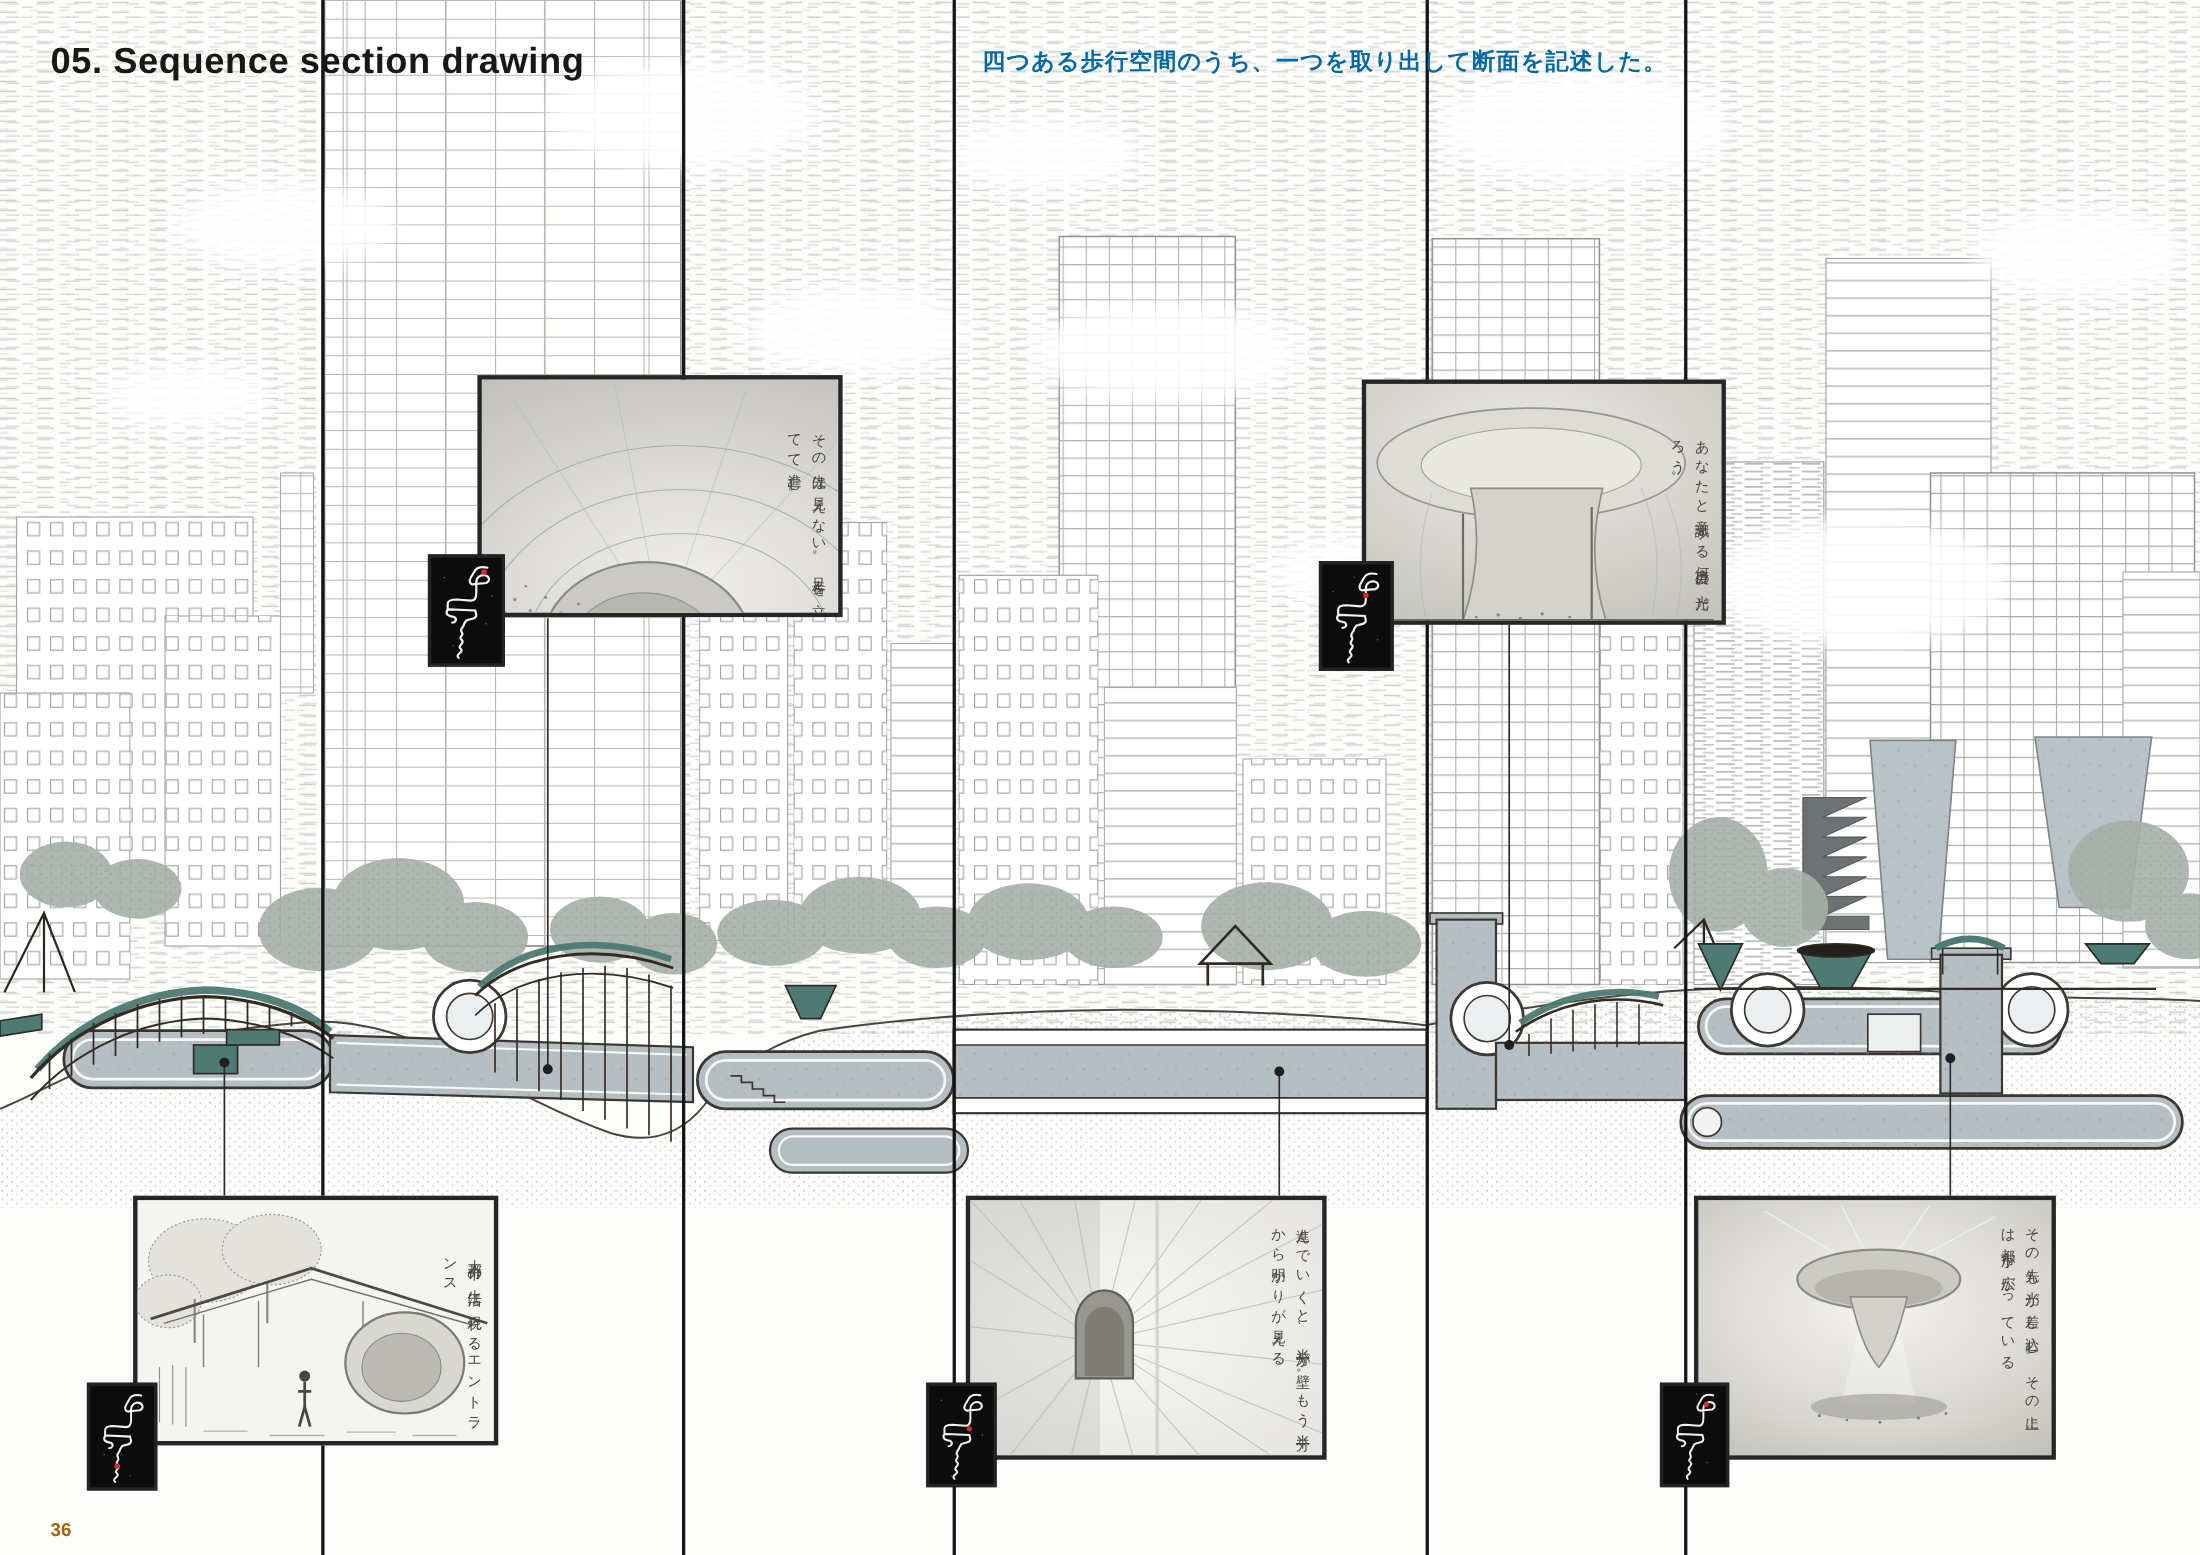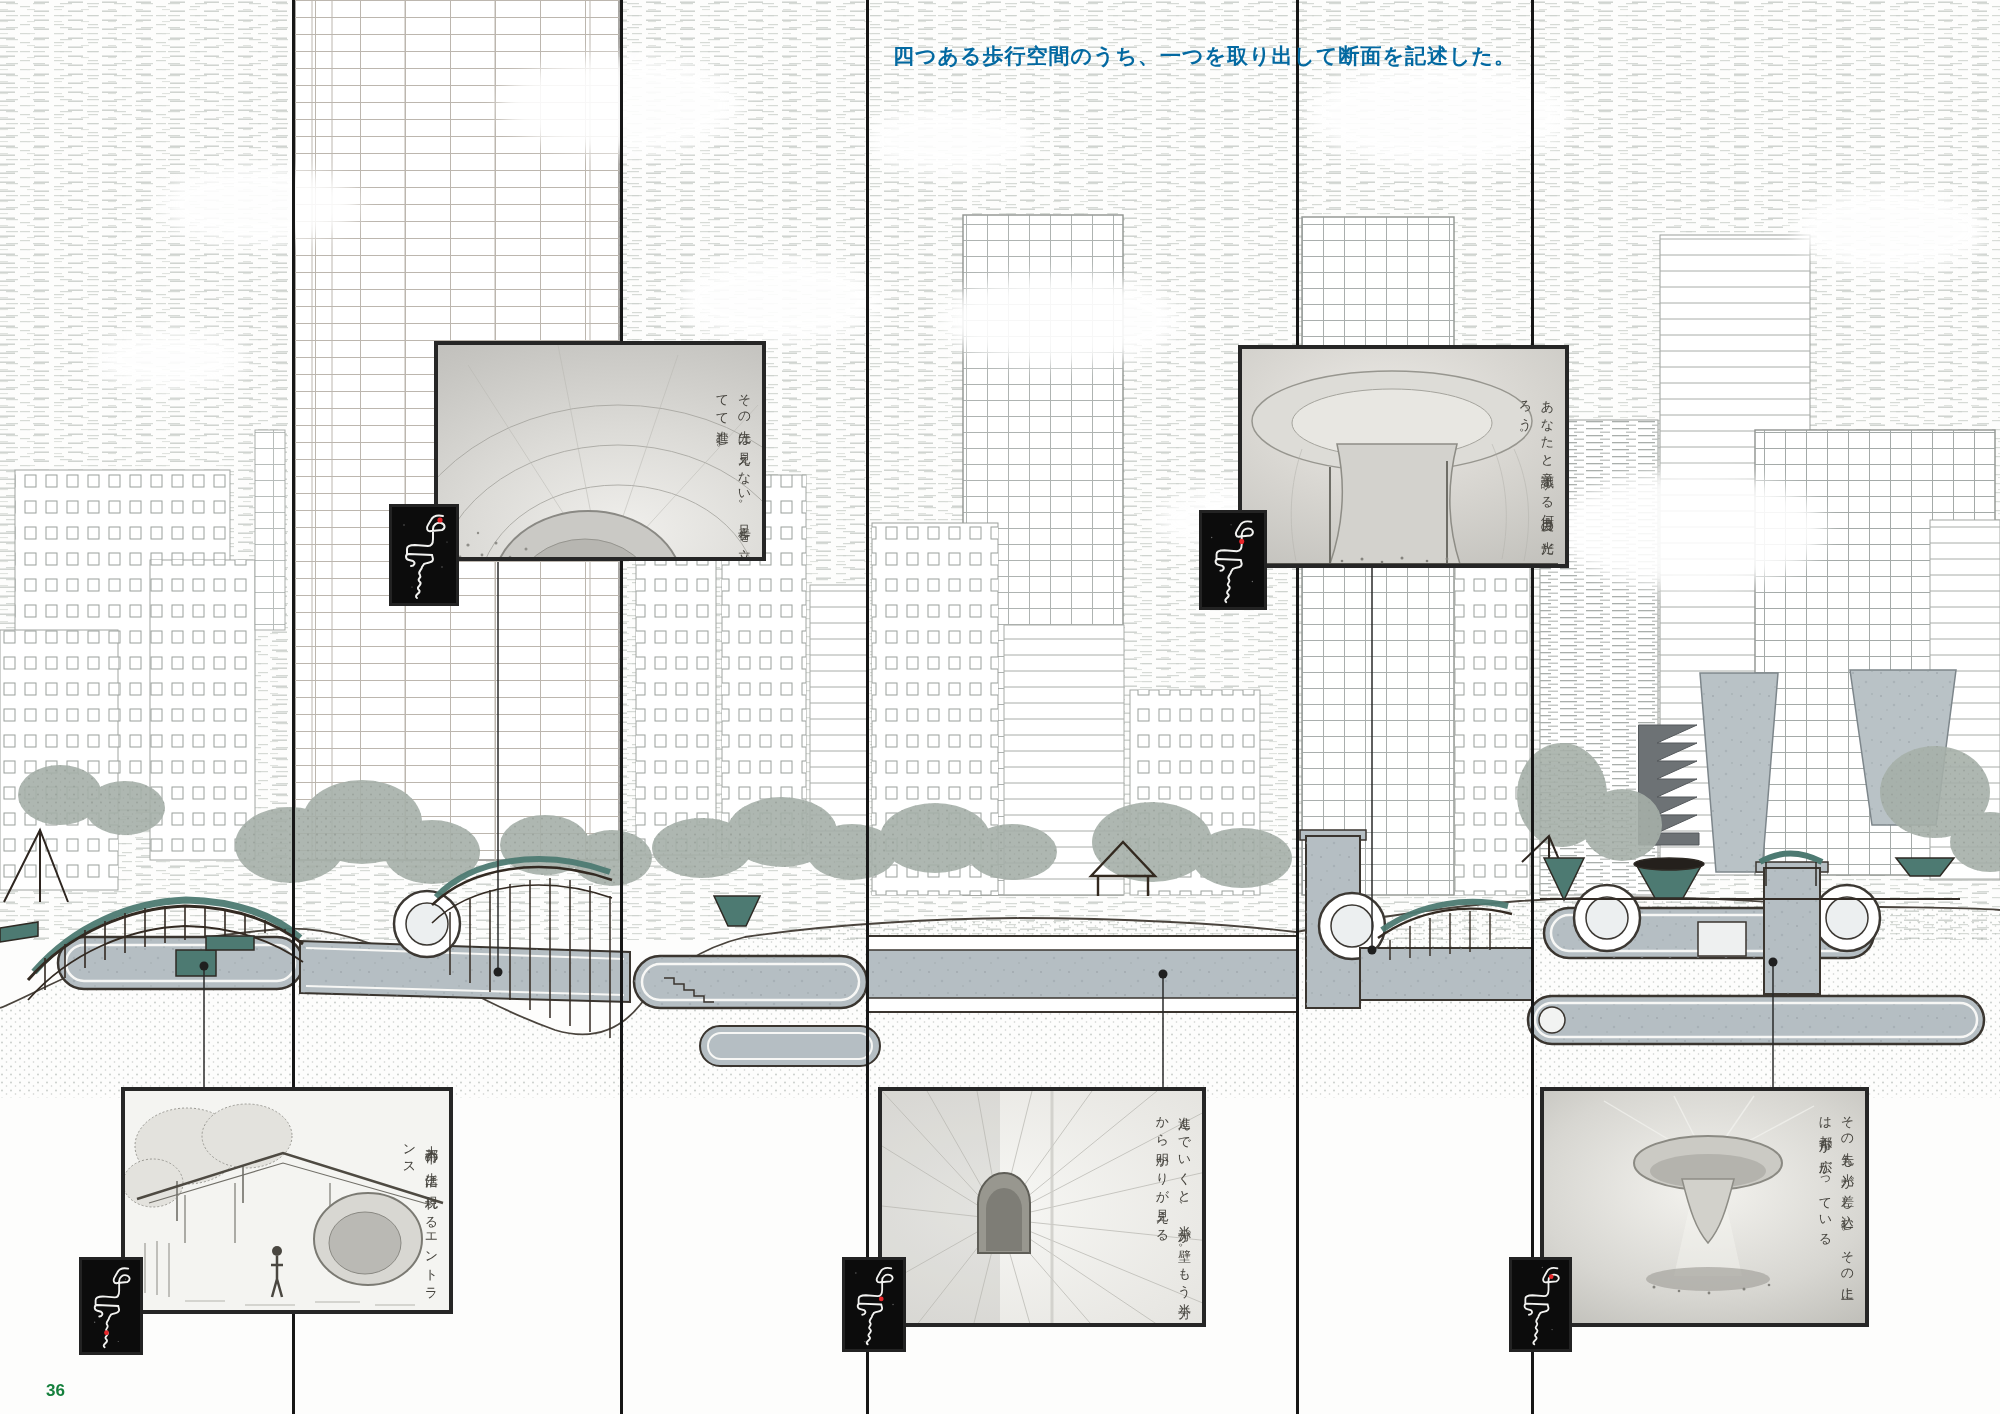--- a/index.html
+++ b/index.html
@@ -2,21 +2,21 @@
 <html><head>
 <meta charset="utf-8">
 <style>
   html,body{margin:0;padding:0;background:#ffffff;}
   .canvas{position:relative;width:2000px;height:1414px;background:#fdfdfc;overflow:hidden;
           font-family:"Liberation Sans","DejaVu Sans",sans-serif;}
   .scene{position:absolute;left:0;top:0;}
   .divider{position:absolute;top:0;width:3px;height:1414px;background:#161616;}
   .page-title{position:absolute;left:46px;top:36px;font-size:33px;font-weight:bold;color:#181816;letter-spacing:.5px;}
   .page-note{position:absolute;left:893px;top:42px;font-size:21px;font-weight:bold;color:#0369a1;letter-spacing:1px;}
-  .page-number{position:absolute;left:46px;top:1381px;font-size:17px;font-weight:bold;color:#15803d;text-align:right;}
+  .page-number{position:absolute;left:46px;top:1381px;font-size:17px;font-weight:bold;color:#a16207;text-align:right;}
   .inset{position:absolute;border:4px solid #262626;box-sizing:border-box;overflow:hidden;}
   .inset svg{position:absolute;left:0;top:0;}
   .caption{position:absolute;right:7px;writing-mode:vertical-rl;text-orientation:upright;
            font-family:"Liberation Serif","DejaVu Serif",serif;font-size:13px;color:#46443e;
            letter-spacing:3px;line-height:1.7;z-index:3;}
   .i1{left:434px;top:341px;width:332px;height:220px;
       background:radial-gradient(120% 120% at 58% 88%, #f0efec 0%, #dcdbd7 40%, #c6c5c1 78%, #bbbab6 100%);}
   .i1 .caption{top:40px;height:170px;}
   .i2{left:1238px;top:345px;width:331px;height:223px;
       background:radial-gradient(100% 90% at 45% 30%, #eceae6 0%, #d8d6d1 45%, #bfbeb9 100%);}
@@ -508,15 +508,16 @@
       <path d="M25,91 C21,88 30,86 27,83 C23,80 31,78 28,75 C24,72 30,71 28,68 C25,65 30,63 30,60 L32,57 C37,55 41,56 41,52 L40,48 L17,47 C13,47 13,52 17,53 L21,54 C24,56 22,59 19,59 M15,47 L15,42 C15,39 19,38 23,38 L36,39 C40,39 41,35 41,32 L41,22 C41,18 45,15 49,16 C53,17 54,21 50,23 L39,24 C35,25 34,21 36,18 L39,13 C41,9 46,8 51,9" fill="none" stroke="#f2f2f0" stroke-width="2" stroke-linecap="round"></path>
       <circle r="2.6" fill="#e8262a" cx="44" cy="18"></circle>
       <g fill="#ffffff" opacity=".4">
           <circle cx="45" cy="75" r=".7"></circle>
           <circle cx="15" cy="40" r=".7"></circle>
           <circle cx="34" cy="8" r=".6"></circle>
         </g>
     </svg>
   </div>
 
+  <div class="page-title z5">05. Sequence section drawing</div>
   <div class="page-note z5">四つある歩行空間のうち、一つを取り出して断面を記述した。</div>
   <div class="page-number z5">36</div>
 </div>
 
 </body></html>

